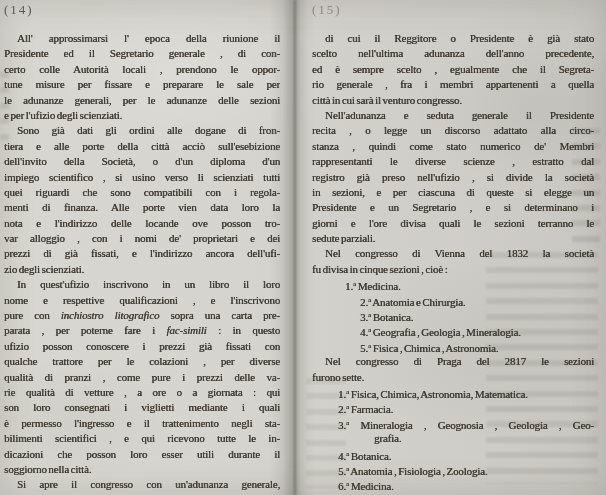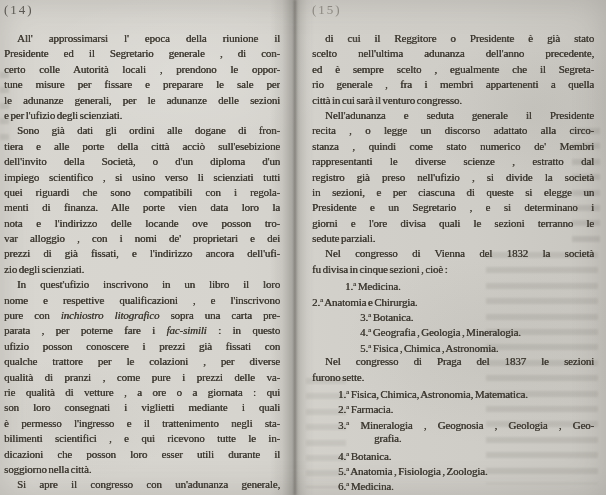--- a/index.html
+++ b/index.html
@@ -123,25 +123,25 @@
         <div class="line">stanza , quindi come stato numerico de' Membri</div>
         <div class="line">rappresentanti le diverse scienze , estratto dal</div>
         <div class="line">registro già preso nell'ufizio , si divide la società</div>
         <div class="line">in sezioni, e per ciascuna di queste si elegge un</div>
         <div class="line">Presidente e un Segretario , e si determinano i</div>
         <div class="line">giorni e l'ore divisa quali le sezioni terranno le</div>
         <div class="line left">sedute parziali.</div>
         <div class="line" style="text-indent: 13px;">Nel congresso di Vienna del 1832 la società</div>
         <div class="line left">fu divisa in cinque sezioni , cioè :</div>
         <div class="line left" style="margin-left: 33px;">1.<span class="sup">a</span> Medicina.</div>
-        <div class="line left" style="">2.<span class="sup">a</span> Anatomia e Chirurgia.</div>
+        <div class="line left" style="margin-left: 48px;">2.<span class="sup">a</span> Anatomia e Chirurgia.</div>
         <div class="line left" style="margin-left: 48px;">3.<span class="sup">a</span> Botanica.</div>
         <div class="line left" style="margin-left: 48px;">4.<span class="sup">a</span> Geografia , Geologia , Mineralogia.</div>
         <div class="line left" style="margin-left: 48px;">5.<span class="sup">a</span> Fisica , Chimica , Astronomia.</div>
-        <div class="line" style="text-indent: 13px;">Nel congresso di Praga del 1837 le sezioni</div>
+        <div class="line" style="text-indent: 13px;">Nel congresso di Praga del 2817 le sezioni</div>
         <div class="line left">furono sette.</div>
         <div class="line left" style="margin-left: 26px; text-align: right;">1.<span class="sup">a</span> Fisica, Chimica, Astronomia, Matematica.</div>
         <div class="line left" style="margin-left: 26px;">2.<span class="sup">a</span> Farmacia.</div>
         <div class="line" style="margin-left: 26px;">3.<span class="sup">a</span> Mineralogia , Geognosia , Geologia , Geo-</div>
         <div class="line left" style="margin-left: 62px;">grafia.</div>
         <div class="line left" style="margin-left: 26px;">4.<span class="sup">a</span> Botanica.</div>
         <div class="line left" style="margin-left: 26px;">5.<span class="sup">a</span> Anatomia , Fisiologia , Zoologia.</div>
         <div class="line left" style="margin-left: 26px;">6.<span class="sup">a</span> Medicina.</div>
       </div>
   </div>

